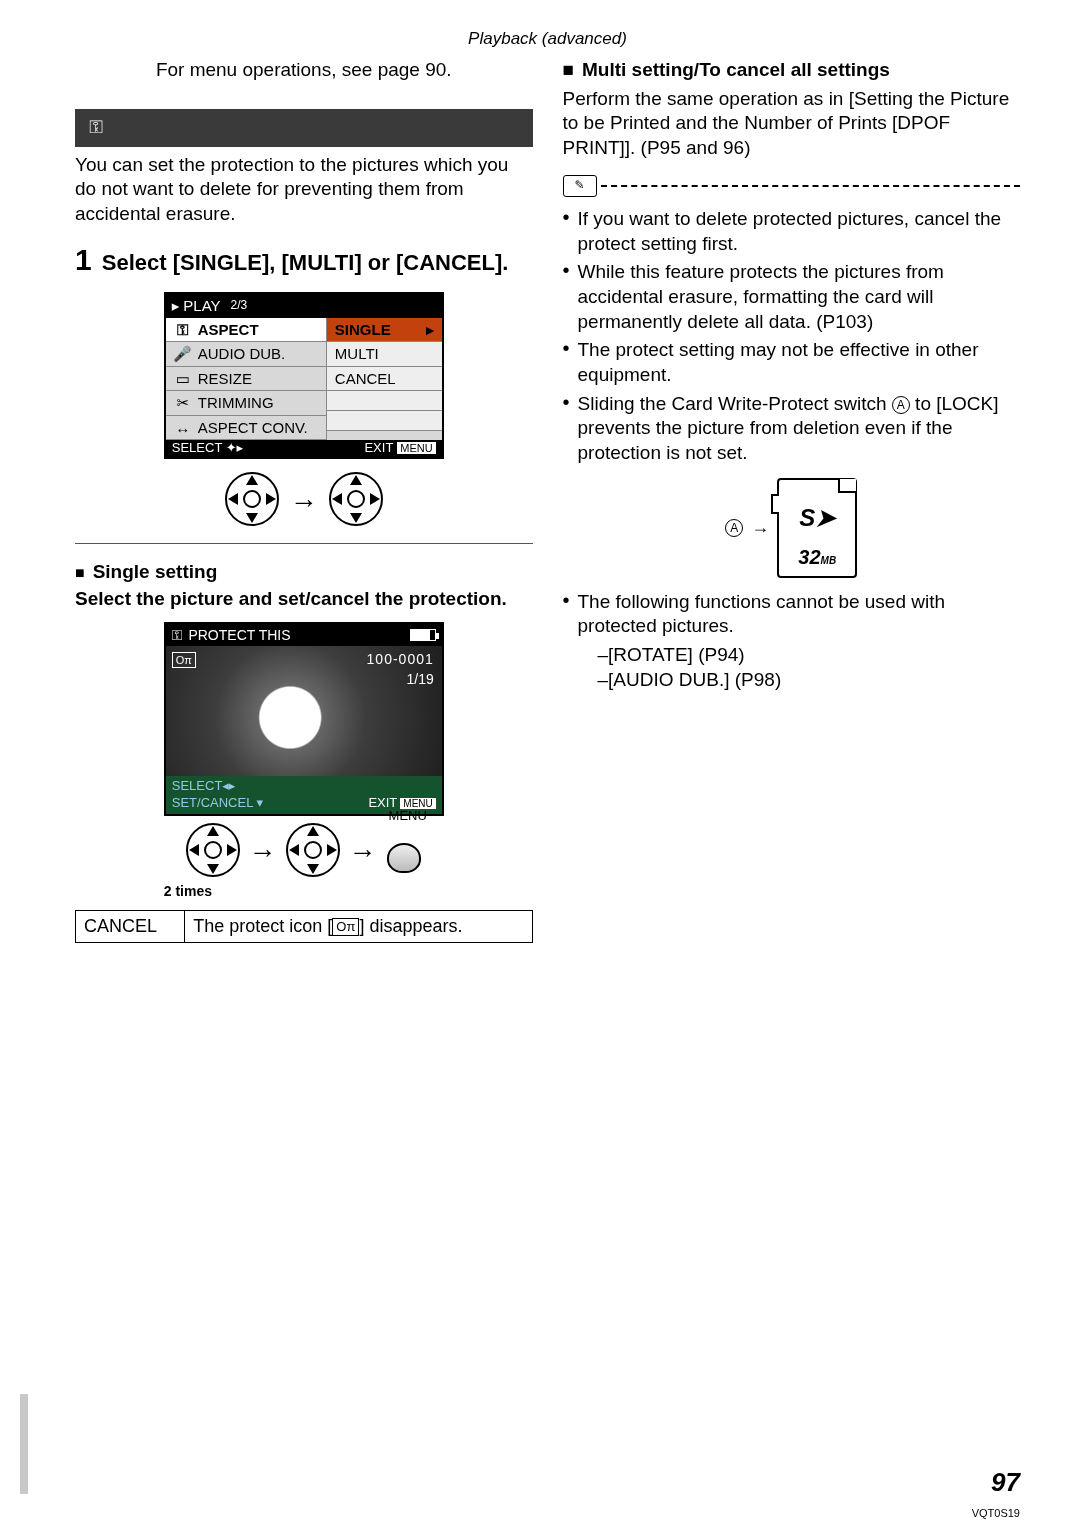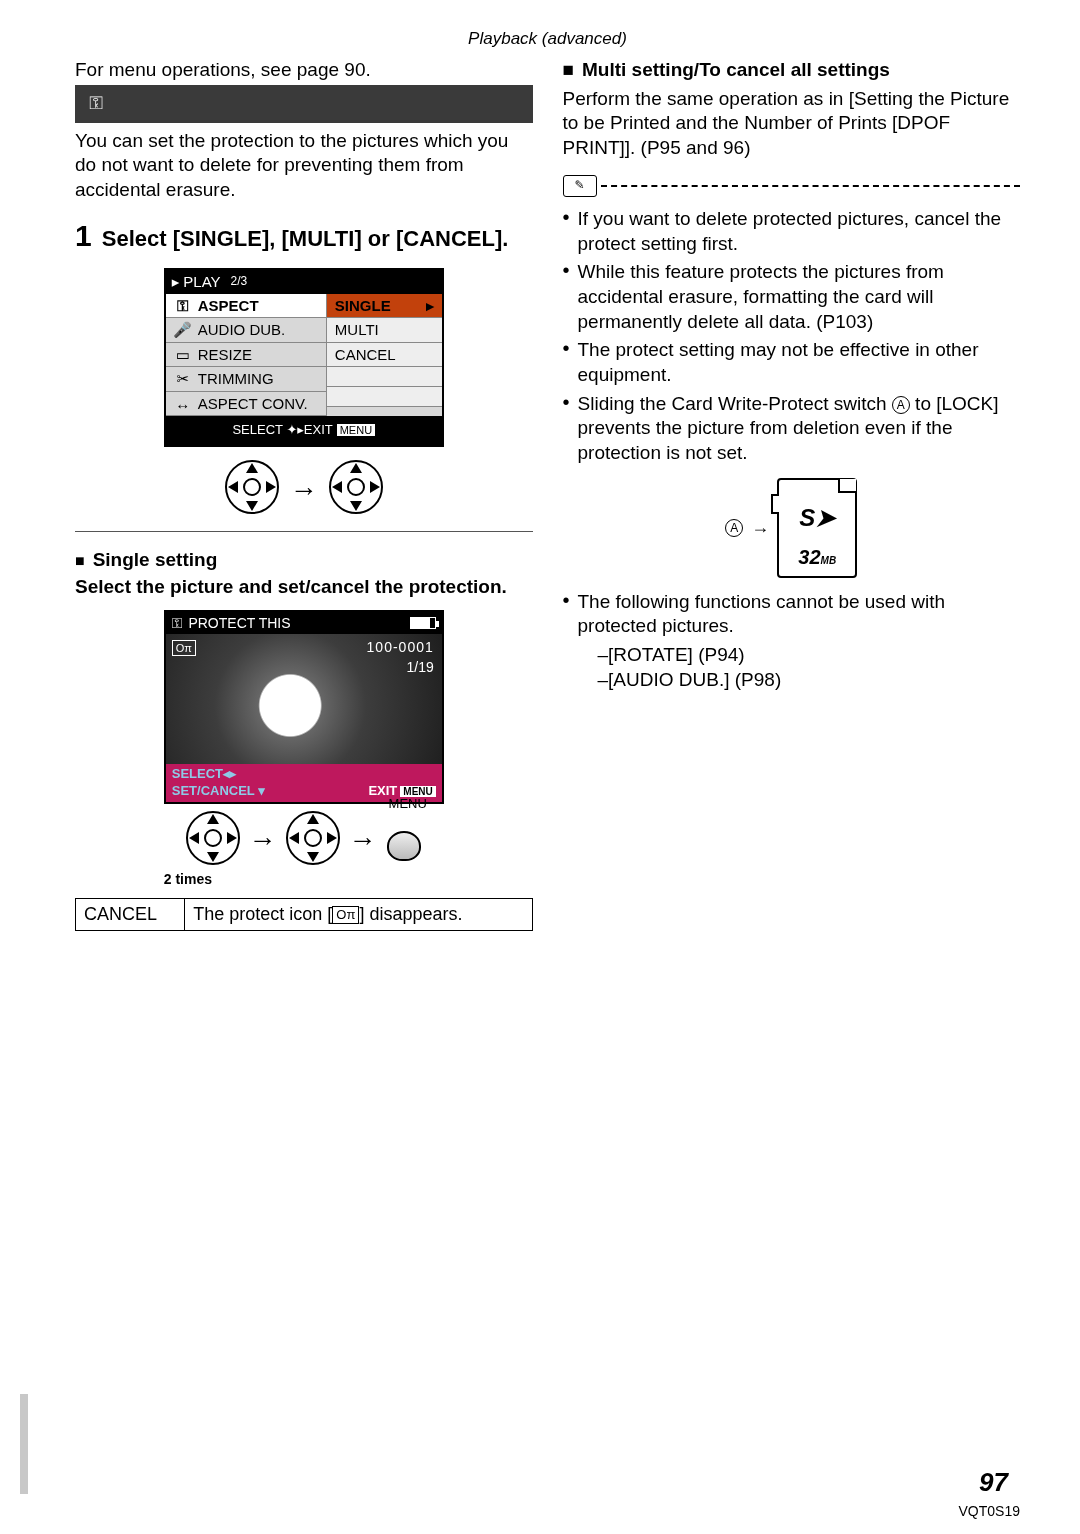--- a/index.html
+++ b/index.html
@@ -21,21 +21,22 @@
   }
   .columns {
     display: flex;
     gap: 30px;
   }
   .col {
     flex: 1;
     min-width: 0;
   }
   .intro-text {
-    margin-bottom: 2px;
+    margin-bottom: 26px;
+    text-align: center;
   }
   .section-banner {
     background: #3a3a3a;
     color: #fff;
     display: flex;
     align-items: center;
     padding: 4px 6px;
     margin-bottom: 6px;
   }
   .section-banner .key-icon {
@@ -87,22 +88,22 @@
   .menu-left { width: 58%; }
   .menu-right { width: 42%; border-left: 1px solid #888; }
   .mrow {
     display: flex; align-items: center; padding: 2px 6px; border-bottom: 1px solid #888;
   }
   .mrow.sel { background: #fff; font-weight: bold; }
   .mrow .ico { width: 22px; display: inline-block; text-align: center; margin-right: 4px; }
   .mright-row { padding: 2px 8px; border-bottom: 1px solid #888; background: #eee; }
   .mright-row.sel { background: #c2410c; font-weight: bold; display: flex; justify-content: space-between; }
   .menu-bottom {
-    background: #000; color: #fff; display: flex; justify-content: center;
-    padding: 6px 6px; font-size: 13px; align-items: center;
+    background: #000; color: #fff; display: flex; justify-content: space-between;
+    padding: 0 6px; font-size: 13px; align-items: center;
   }
   .menu-bottom .exit-box {
     background: #fff; color: #000; font-size: 11px; padding: 0 3px; margin-left: 4px;
   }
 
   .dpad-row {
     display: flex; justify-content: center; align-items: center; gap: 10px;
     margin: 6px 0 16px 0;
   }
   .dpad {
@@ -132,21 +133,21 @@
   .screen-mid {
     height: 130px;
     background: radial-gradient(circle at 45% 55%, #fff 0%, #fff 18%, #666 19%, #3d3d3d 45%, #1e1e1e 100%);
     position: relative; color:#fff; font-size:14px;
   }
   .screen-mid .prot-badge {
     position:absolute; top:6px; left:6px; border:1px solid #fff; padding:0 3px; font-size:11px;
   }
   .screen-mid .fileno { position:absolute; top:4px; right:8px; letter-spacing:1px; }
   .screen-mid .counter { position:absolute; top:24px; right:8px; }
-  .screen-bottom { background:#be185d; color:#8ecae6; font-size:13px; padding:2px 6px;font-weight:bold; }
+  .screen-bottom { background:#14532d; color:#8ecae6; font-size:13px; padding:2px 6px; }
   .screen-bottom .row { display:flex; justify-content:space-between; align-items:center; }
   .screen-bottom .exit { color:#fff; }
   .screen-bottom .exit .exit-box { background:#fff; color:#000; font-size:10px; padding:0 3px; margin-left:3px; }
 
   .dpad-row2 {
     display:flex; justify-content:center; align-items:center; gap:8px; margin:6px 0 4px 0;
     position: relative;
   }
   .menu-btn {
     width: 34px; height: 30px; border: 2px solid #000; border-radius: 50% 50% 45% 45%;
@@ -197,24 +198,24 @@
   .sd-card .notch { position:absolute; top:-1px; right:-1px; width:18px; height:14px; background:#fff; border-left:2.5px solid #000; border-bottom:2.5px solid #000; }
   .sd-card .tab { position:absolute; left:-8px; top:14px; width:8px; height:20px; background:#fff; border:2.5px solid #000; border-right:none; }
   .sd-card .sd-logo { position:absolute; top:22px; left:0; right:0; text-align:center; font-weight:bold; font-style:italic; font-size:24px; }
   .sd-card .sd-size { position:absolute; bottom:6px; left:0; right:0; text-align:center; font-style:italic; font-weight:bold; font-size:20px; }
   .sd-card .sd-size .mb { font-size:10px; }
   .sd-arrow { font-size:18px; }
 
   .sub-list { margin-left: 20px; margin-top: 4px; }
 
   .page-num {
-    position:absolute; bottom:34px; right:72px; font-style:italic; font-weight:bold; font-size:26px;
+    position:absolute; bottom:34px; right:60px; font-style:italic; font-weight:bold; font-size:26px;
   }
   .doc-code {
-    position:absolute; bottom:40px; right:60px; font-size:14px; transform: translateY(26px);
+    position:absolute; bottom:40px; right:60px; font-size:11px; transform: translateY(26px);
   }
   .side-cut {
     position:absolute; left:20px; bottom:40px; width:8px; height:100px; background:#c8c8c8;
   }
   .frac { font-size:12px; }
   .key-glyph { font-size:18px; }
 </style>
 </head>
 <body>
 

